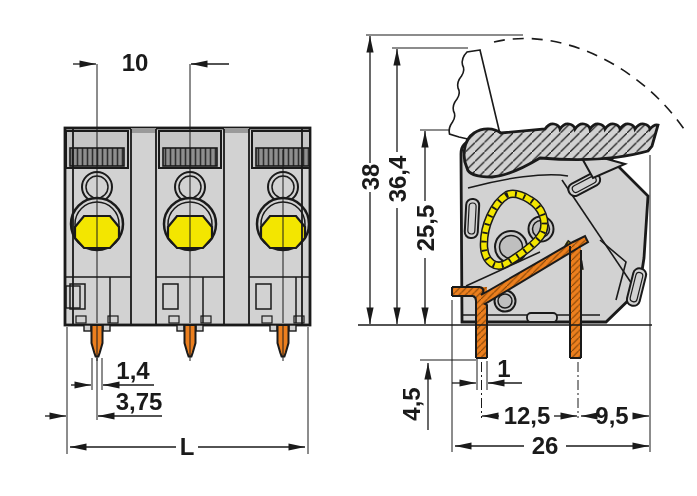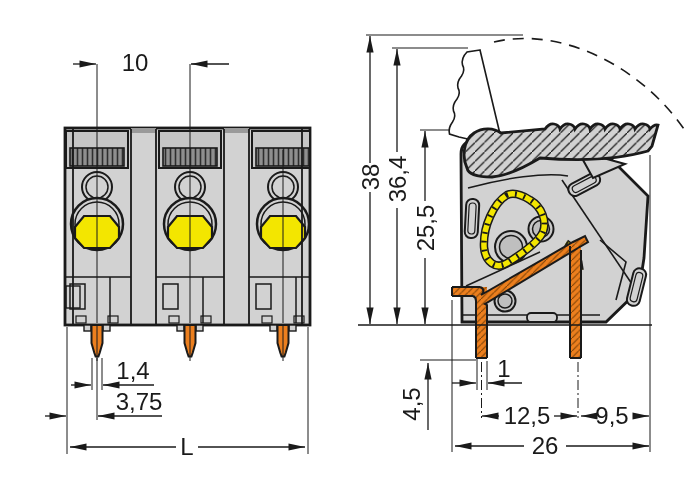--- a/index.html
+++ b/index.html
@@ -1,17 +1,17 @@
 <!DOCTYPE html>
 <html><head>
 <meta charset="utf-8">
 <style>
   html,body{margin:0;padding:0;background:#ffffff;}
   .stage{position:relative;width:697px;height:496px;background:#ffffff;overflow:hidden;
-         font-family:"Liberation Sans", sans-serif;}
+         font-family:"Liberation Sans", sans-serif;font-weight:bold;}
   svg{display:block}
   text.dim{font-family:"Liberation Sans", sans-serif;font-size:24px;fill:#1a1a1a;}
 </style>
 </head>
 <body>
 
 <div class="stage">
 <svg width="697" height="496" viewBox="0 0 697 496">
   <defs>
     <marker id="ah" markerUnits="userSpaceOnUse" markerWidth="18" markerHeight="10" refX="17" refY="5" orient="auto">

